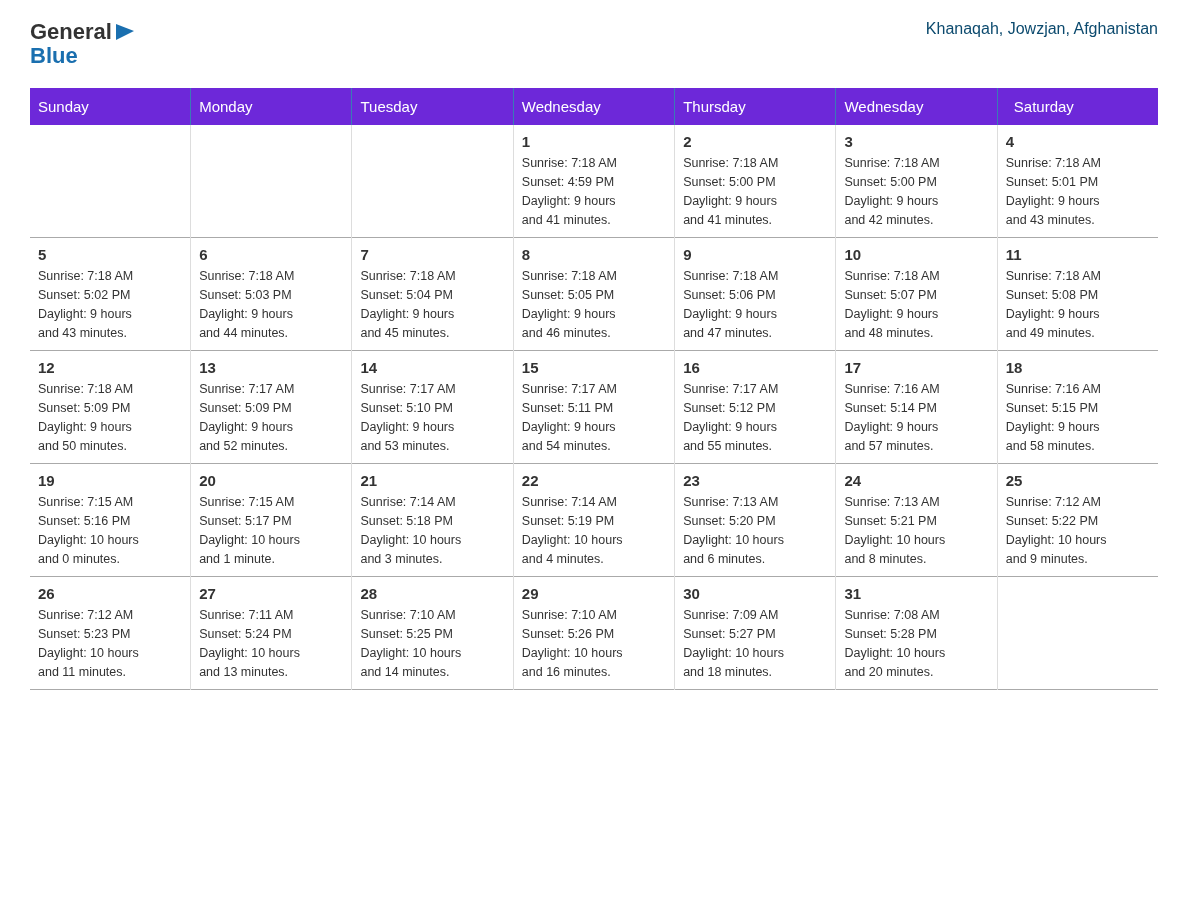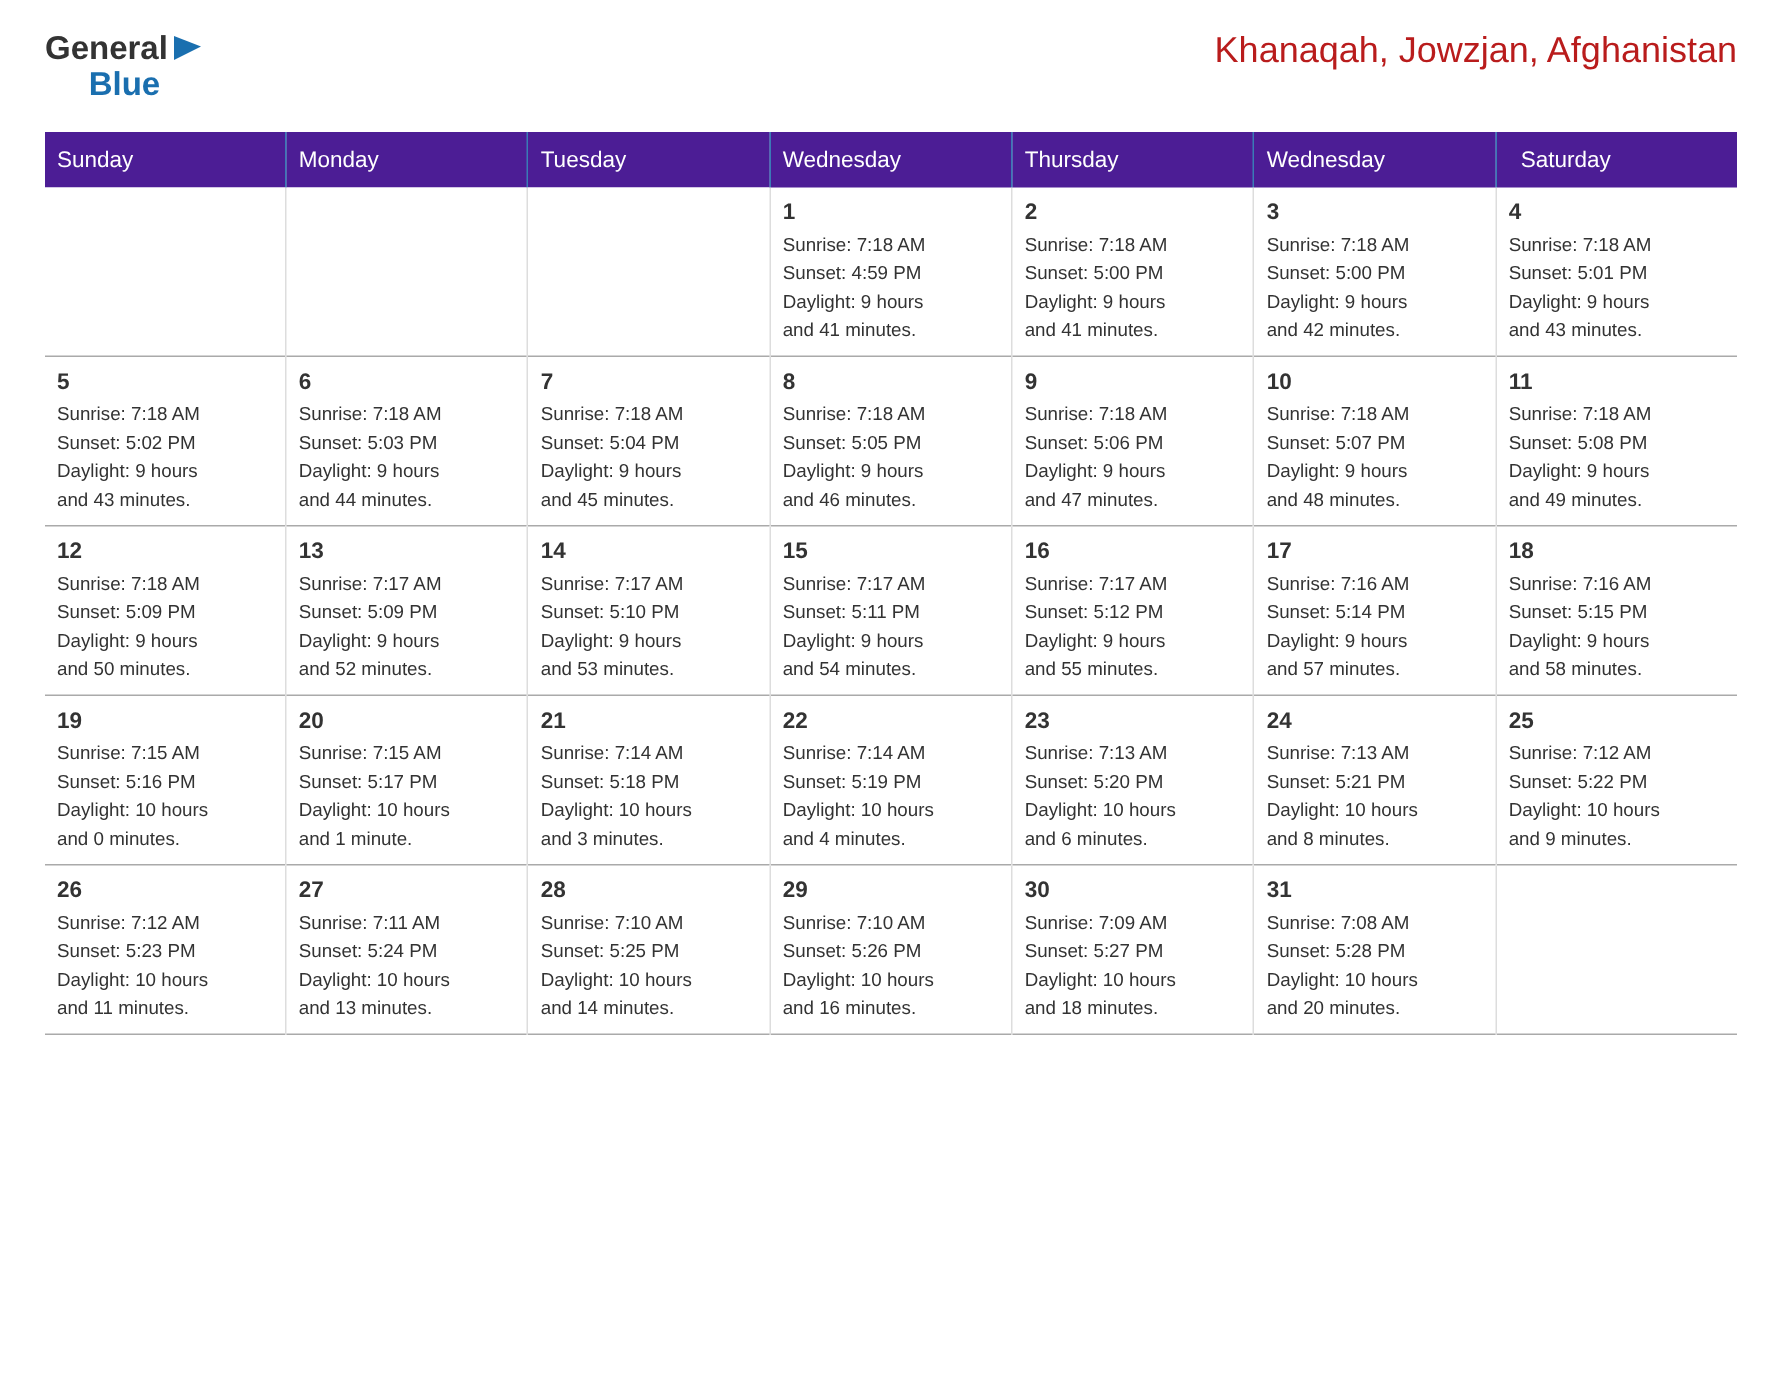--- a/index.html
+++ b/index.html
@@ -33,30 +33,30 @@
     .title-section {
       text-align: right;
     }
     .title-section h1 {
       font-size: 42px;
       font-weight: normal;
       color: #333;
       line-height: 1.1;
     }
     .title-section h2 {
-      font-size: 24px;
+      font-size: 16px;
       font-weight: normal;
-      color: #b91c1c;
+      color: #0c4a6e;
     }
     .calendar {
       width: 100%;
       border-collapse: collapse;
     }
     .calendar thead tr {
-      background-color: #4c1d95;
+      background-color: #6d28d9;
     }
     .calendar thead th {
       color: #fff;
       padding: 10px 8px;
       text-align: left;
       font-size: 15px;
       font-weight: normal;
       border-right: 1px solid #3a7ab6;
     }
     .calendar thead th:last-child {
@@ -90,21 +90,21 @@
     }
     .empty-cell {
       background: #fff;
     }
   </style>
 </head>
 <body>
 
 <div class="header">
   <div class="logo">
-    <div style="line-height:1.1;text-align:center;">
+    <div style="line-height:1.1;">
       <div style="display:flex; align-items:center;">
         <span class="logo-text-general">General</span>
         <svg width="22" height="22" viewBox="0 0 22 22" style="margin-left:2px; margin-top:-2px;">
           <polygon points="2,4 20,11 2,20" fill="#1a6faf"></polygon>
         </svg>
       </div>
       <div>
         <span class="logo-text-blue">Blue</span>
       </div>
     </div>

